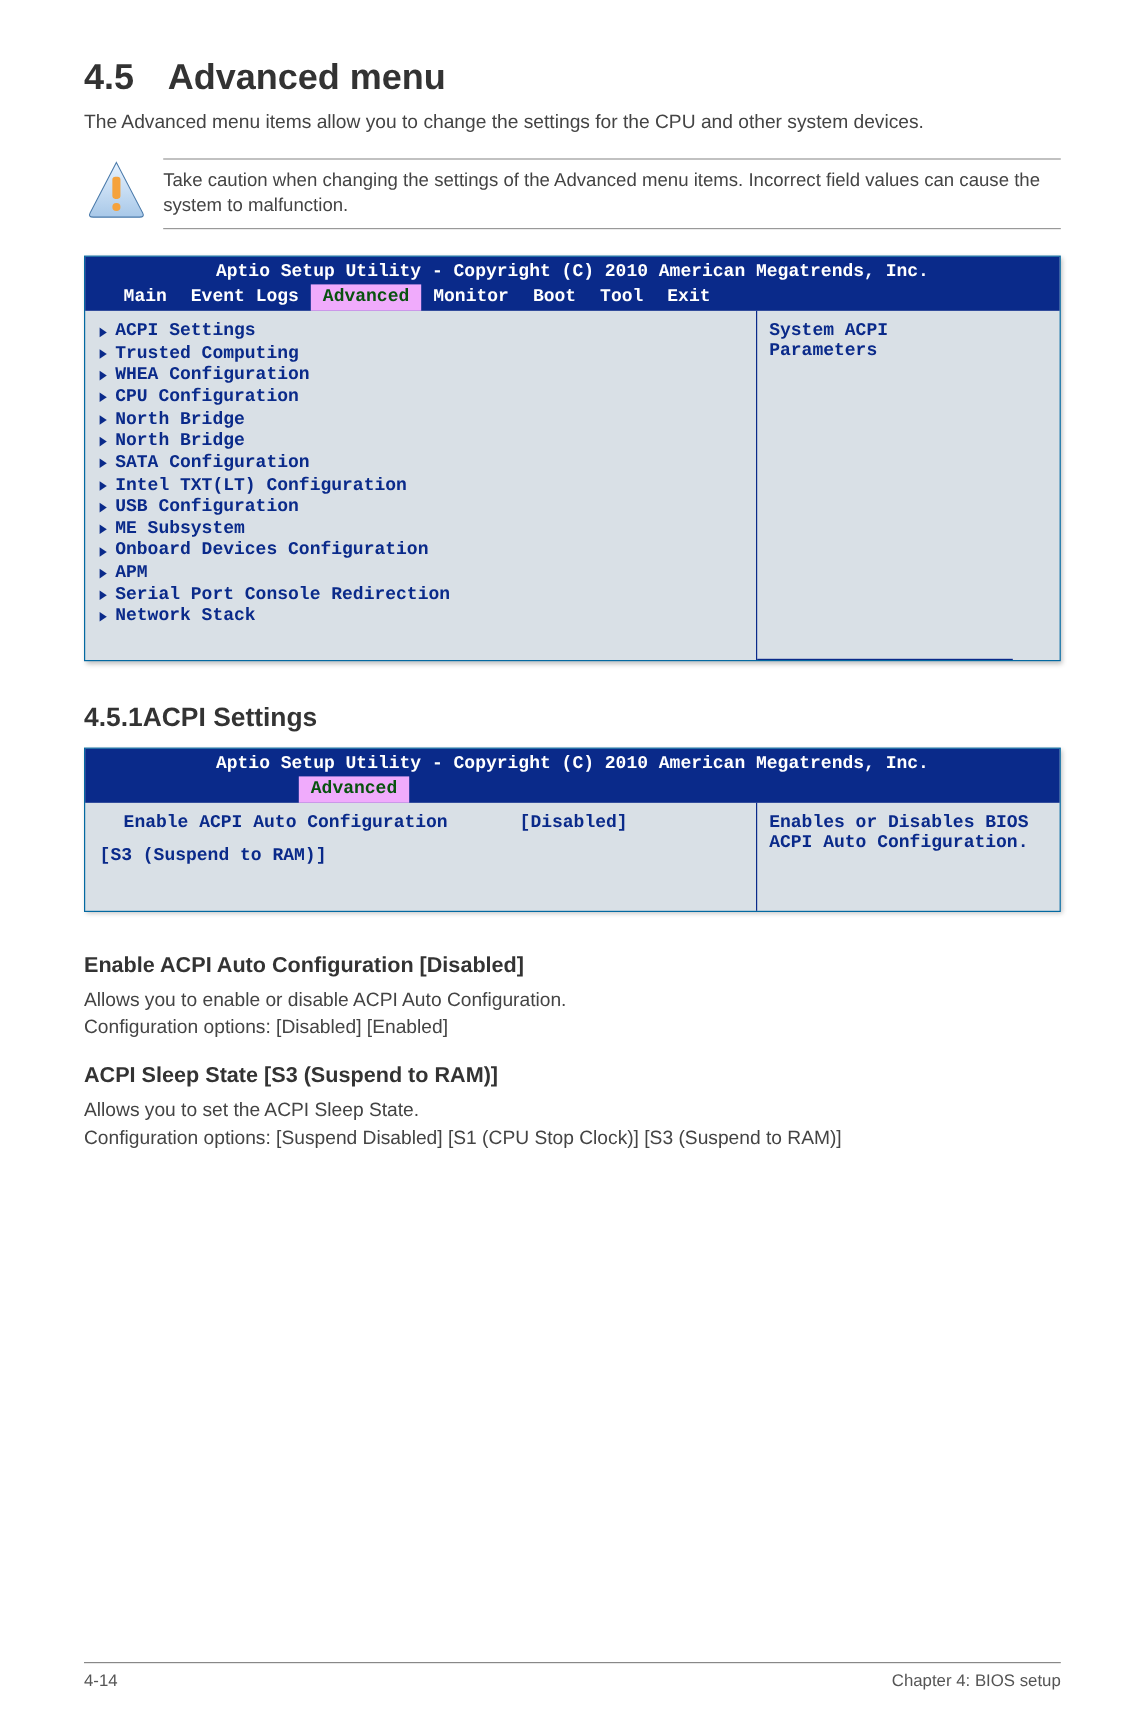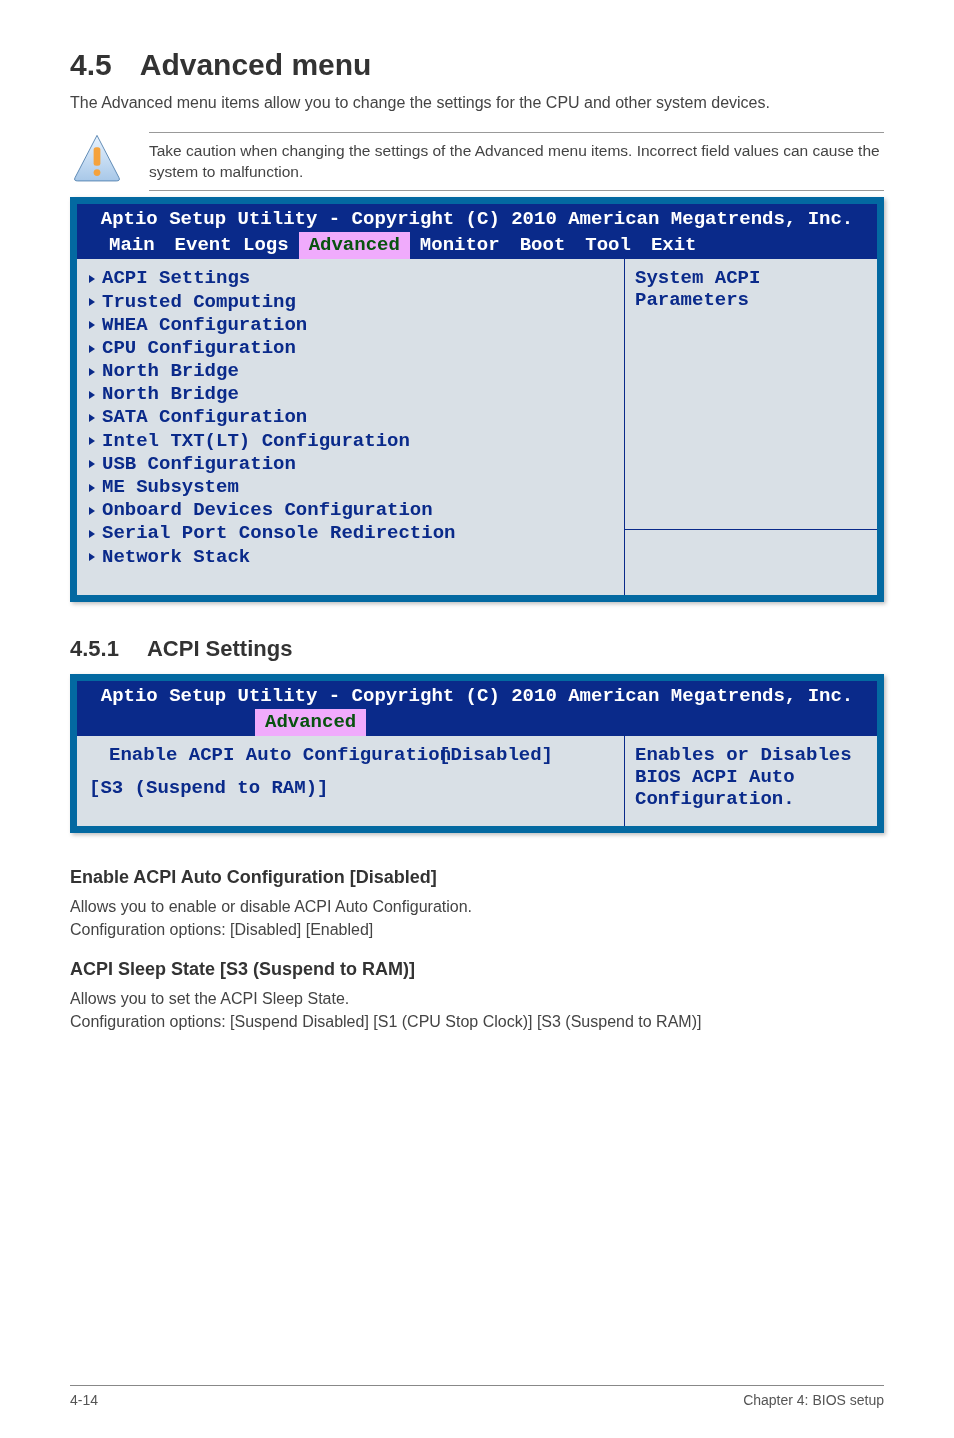--- a/index.html
+++ b/index.html
@@ -21,46 +21,46 @@
   h1.section-title .num { display:inline-block; margin-right: 28px; }
   p.body {
     font-size: 16px;
     color: #444;
     line-height: 1.35;
     margin-bottom: 18px;
   }
   .note-row {
     display: flex;
     align-items: flex-start;
-    gap: 25px;
-    margin-bottom: 6px;
+    gap: 12px;
+    margin-bottom: 22px;
   }
   .note-icon {
     width: 54px;
     height: 54px;
     flex-shrink: 0;
   }
   .note-text-wrap {
     flex: 1;
     border-top: 1px solid #999;
     border-bottom: 1px solid #999;
     padding: 8px 0;
   }
   .note-text {
     font-size: 15.5px;
     color: #444;
     line-height: 1.35;
   }
 
   
   .bios-panel {
-    border: 7px solid #0369a1;
+    border: 1px solid #0369a1;
     background: #d9e0e6;
     font-family: "Courier New", monospace;
-    font-size: 19px;
+    font-size: 15px;
     margin-bottom: 34px;
     box-shadow: 2px 2px 4px rgba(0,0,0,0.25);
   }
   .bios-header {
     background: #0a2a8a;
     color: #fff;
     font-weight: bold;
     padding: 4px 8px 0 8px;
   }
   .bios-title-line {
@@ -91,21 +91,21 @@
     border: 1px solid #0a2a8a;
     border-top: none;
     border-left: none;
     border-bottom: none;
     padding: 8px 12px 26px 12px;
     min-height: 210px;
   }
   .bios-right {
     width: 252px;
     display: flex;
-    flex-direction: column;
+    flex-direction: row;
     gap: 39px;
   }
   .bios-right-top {
     flex: 1;
     border-bottom: 1px solid #0a2a8a;
     padding: 8px 10px;
     color: #0a2a8a;
     font-weight: bold;
   }
   .bios-right-bottom {
@@ -139,21 +139,21 @@
   
   .bios-panel.small .bios-left { min-height: 90px; padding-bottom: 22px; }
   .bios-panel.small .bios-right-top { border-bottom: none; }
 
   h2.subsection {
     font-size: 22px;
     font-weight: bold;
     color: #333;
     margin-bottom: 12px;
   }
-  h2.subsection .subnum { display:inline-block; margin-right: 28px; }
+  h2.subsection .subnum { display:inline-block; }
 
   h3.setting-heading {
     font-size: 18px;
     font-weight: bold;
     color: #333;
     margin-top: 6px;
     margin-bottom: 8px;
   }
 
   .footer {
@@ -216,20 +216,21 @@
       <div class="menu-line"><span class="tri"></span><span>Trusted Computing</span></div>
       <div class="menu-line"><span class="tri"></span><span>WHEA Configuration</span></div>
       <div class="menu-line"><span class="tri"></span><span>CPU Configuration</span></div>
       <div class="menu-line"><span class="tri"></span><span>North Bridge</span></div>
       <div class="menu-line"><span class="tri"></span><span>North Bridge</span></div>
       <div class="menu-line"><span class="tri"></span><span>SATA Configuration</span></div>
       <div class="menu-line"><span class="tri"></span><span>Intel TXT(LT) Configuration</span></div>
       <div class="menu-line"><span class="tri"></span><span>USB Configuration</span></div>
       <div class="menu-line"><span class="tri"></span><span>ME Subsystem</span></div>
       <div class="menu-line"><span class="tri"></span><span>Onboard Devices Configuration</span></div>
+      <div class="menu-line"><span class="tri"></span><span>APM</span></div>
       <div class="menu-line"><span class="tri"></span><span>Serial Port Console Redirection</span></div>
       <div class="menu-line"><span class="tri"></span><span>Network Stack</span></div>
     </div>
     <div class="bios-right">
       <div class="bios-right-top">System ACPI Parameters</div>
       <div class="bios-right-bottom"></div>
     </div>
   </div>
 </div>
 

